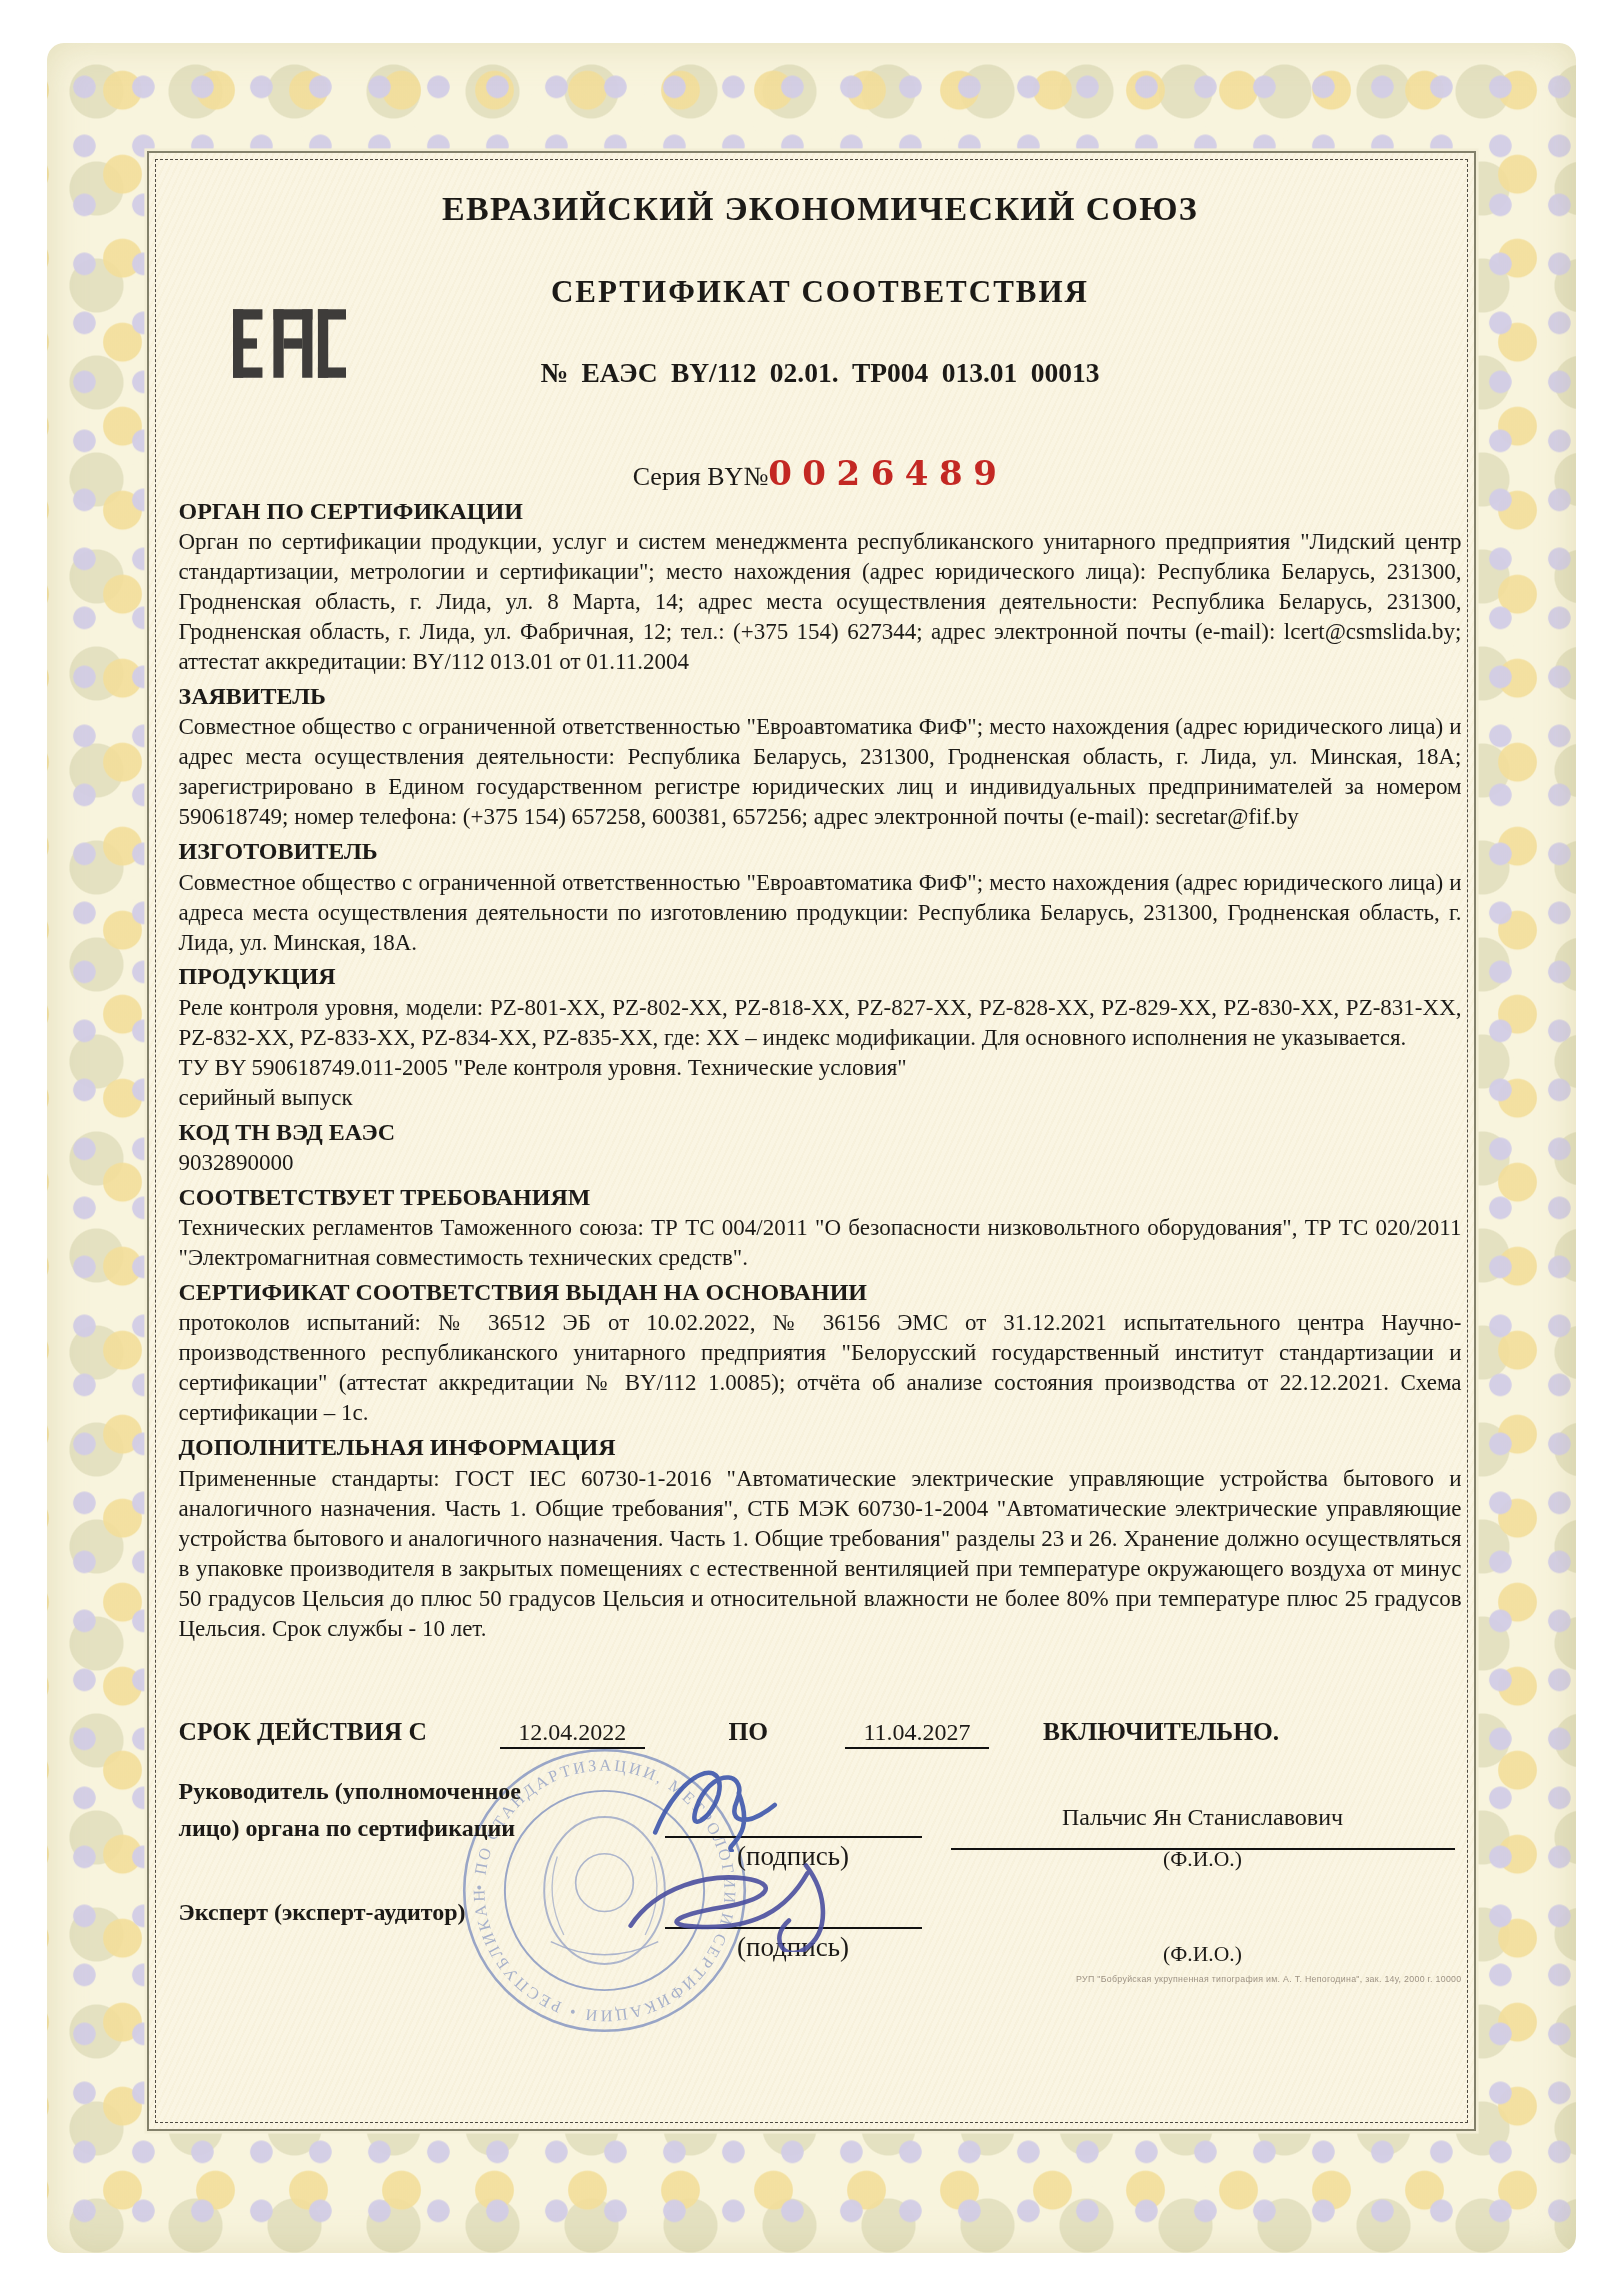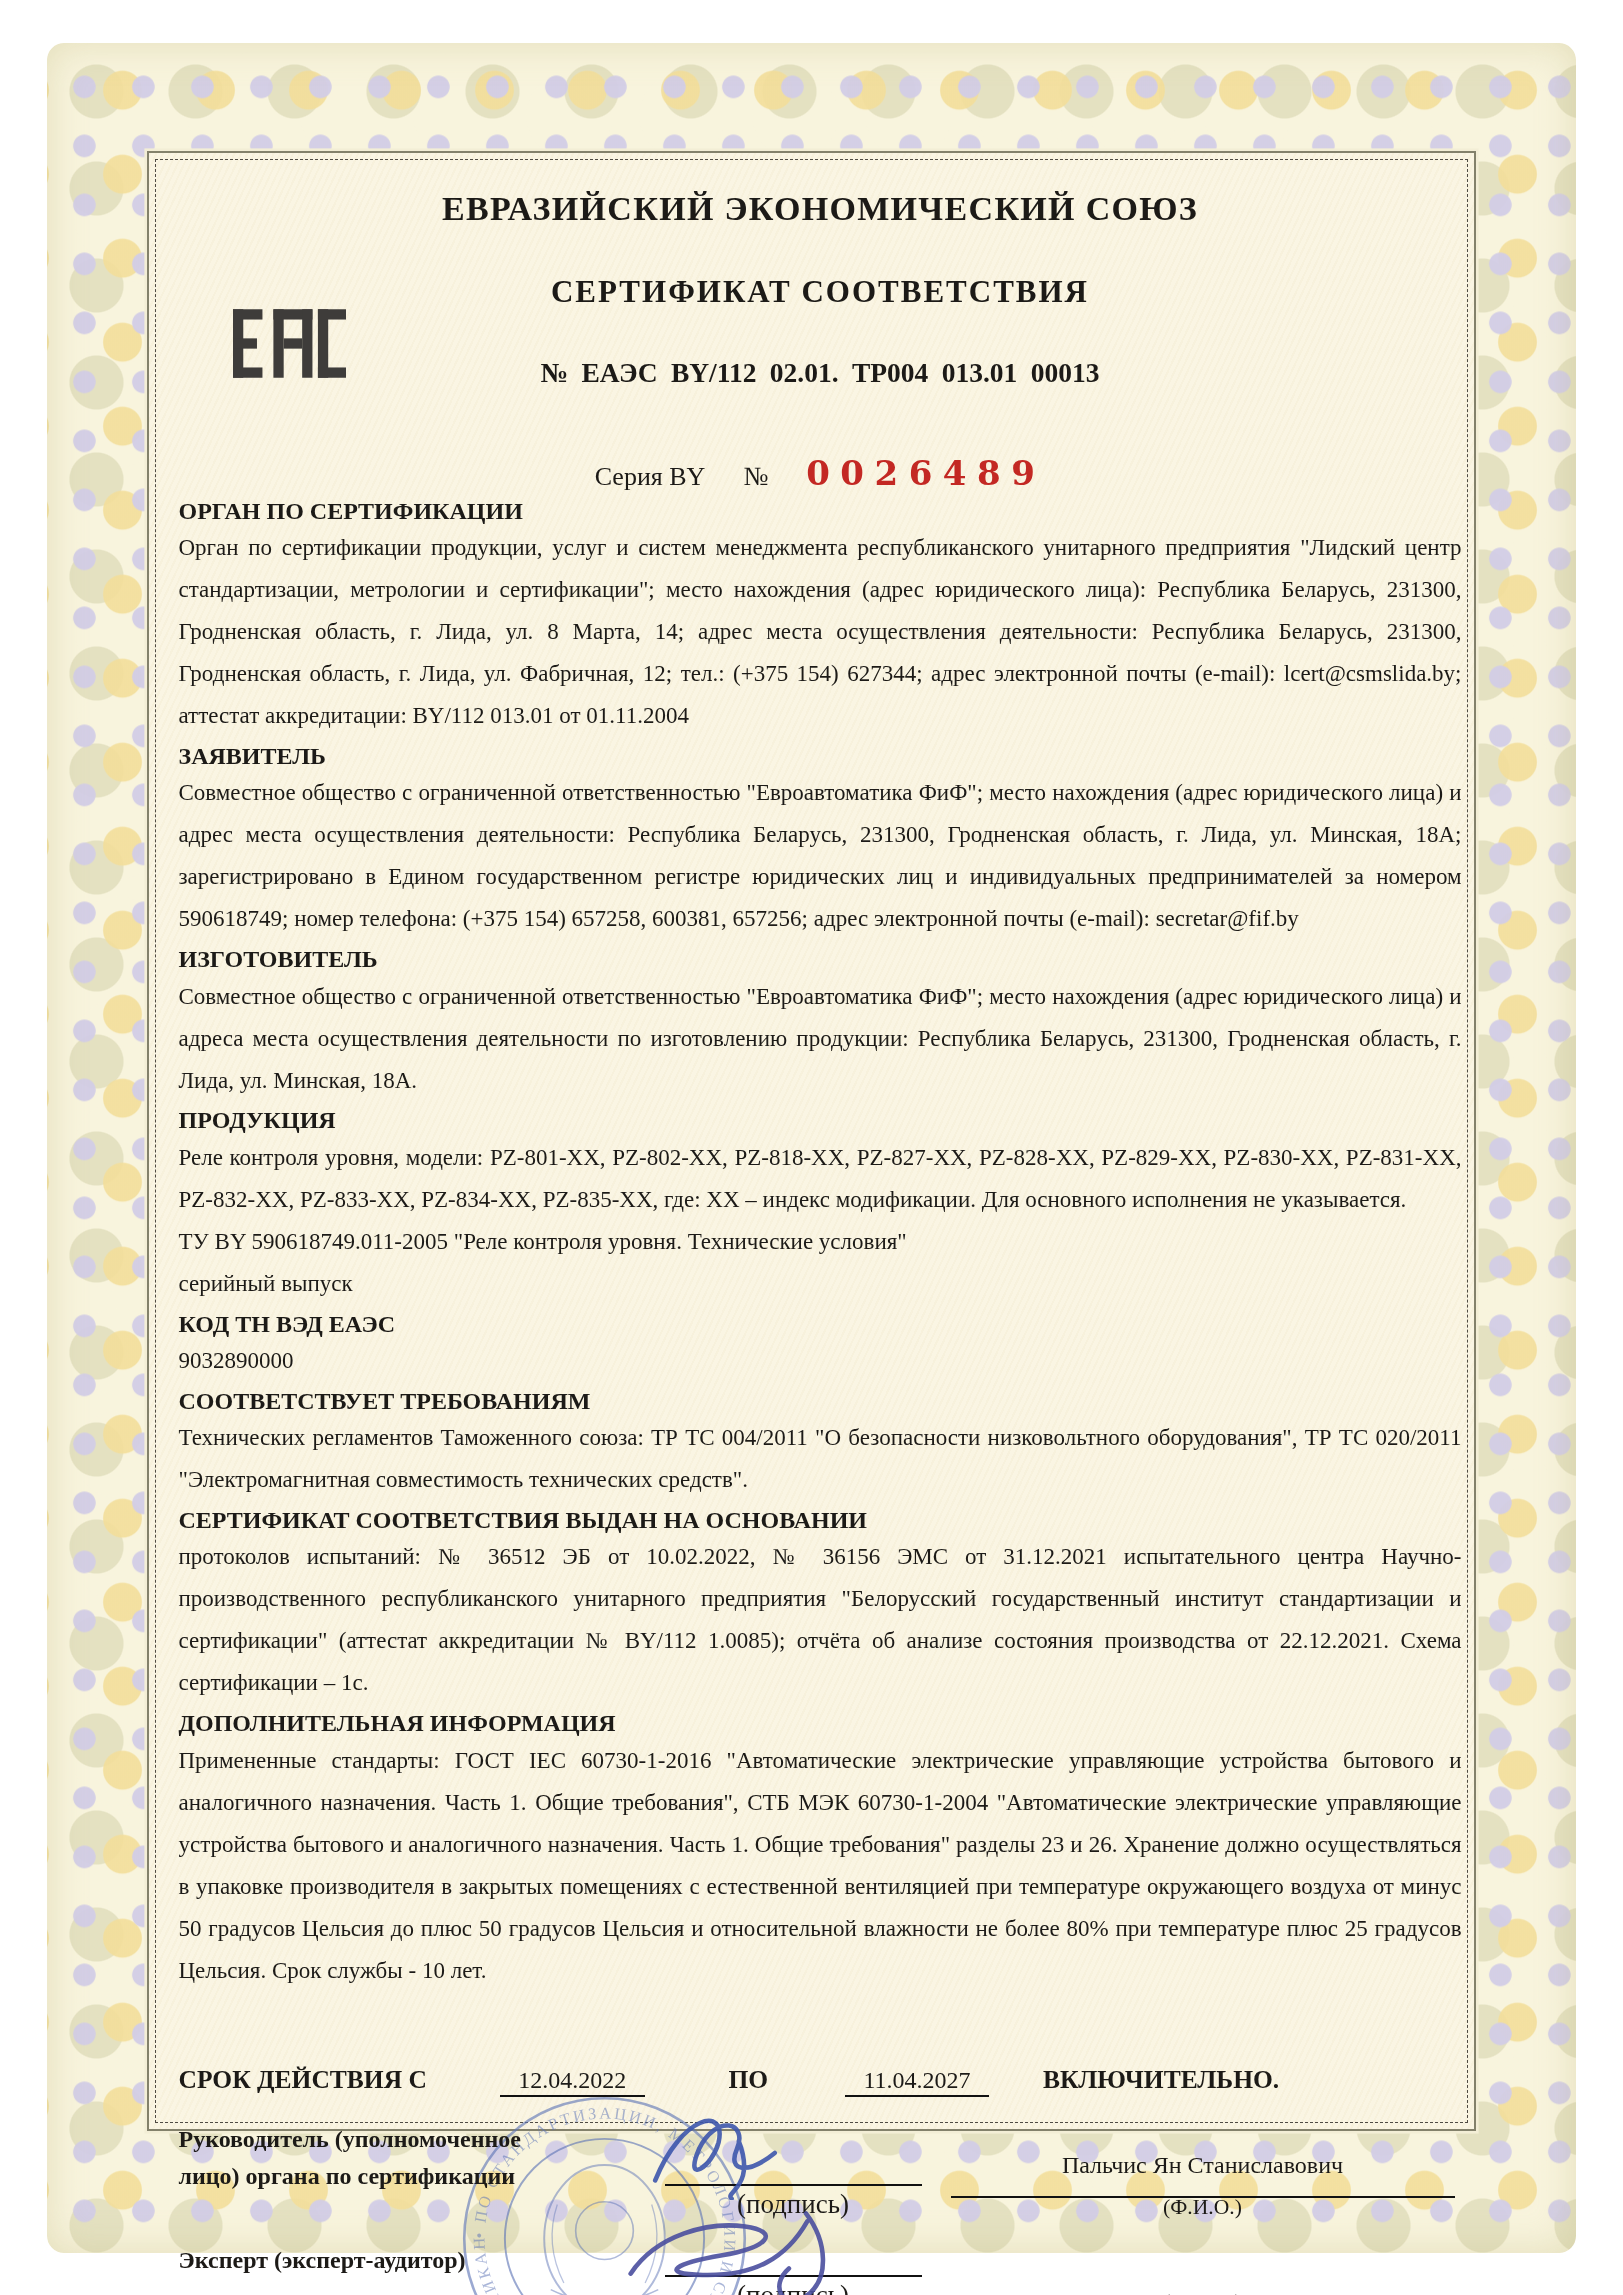--- a/index.html
+++ b/index.html
@@ -23,29 +23,29 @@
     border:2px solid #83816b;box-shadow:0 0 0 2.6px #f3eed6;}
   .sheet .frame-ticks{position:absolute;inset:5.9px;border:1.3px dashed #4f4b43;pointer-events:none;}
   .content{position:absolute;left:29.5px;top:0;width:1283px;}
 
   
   .hdr{position:relative;}
   .eac{position:absolute;left:54px;top:98px;width:113px;height:113px;}
   .t-union{margin:36px 0 0;text-align:center;font-weight:bold;font-size:34px;line-height:39px;letter-spacing:1.3px;}
   .t-cert{margin:46px 0 0;text-align:center;font-weight:bold;font-size:31px;line-height:36px;letter-spacing:2px;}
   .t-num{margin:46px 0 0;text-align:center;font-weight:bold;font-size:27.5px;line-height:33px;word-spacing:6.5px;}
-  .series-row{margin:67px 0 0;display:flex;justify-content:center;align-items:baseline;gap:38px;}
+  .series-row{margin:67px 0 0;display:flex;justify-content:center;align-items:baseline;}
   .series-label{font-size:26px;}
   .series-no{font-size:26px;}
   .series-serial{font-family:"DejaVu Serif","Liberation Serif",serif;font-weight:bold;
     font-size:34px;color:#c32823;letter-spacing:10.5px;line-height:34px;}
 
   
   .sec-h{font-weight:bold;font-size:24px;line-height:30px;margin:3.9px 0 1.3px;}
-  .sec-p{font-size:23px;line-height:42px;margin:0;text-align:justify;}
+  .sec-p{font-size:23px;line-height:30px;margin:0;text-align:justify;}
   .sec-p.nojust{text-align:left;}
 
   
   .valid-row{display:flex;align-items:baseline;margin:73px 0 0;white-space:nowrap;}
   .valid-row .lbl{font-weight:bold;font-size:25.5px;}
   .valid-row .date{font-size:24px;border-bottom:2.6px solid #111;padding:0 18.3px 1.3px;text-align:right;}
   .d1{margin-left:73px;}
   .po{font-weight:bold;font-size:25.5px;margin-left:84px;}
   .d2{margin-left:77px;}
   .incl{font-weight:bold;font-size:25.5px;margin-left:54px;}

